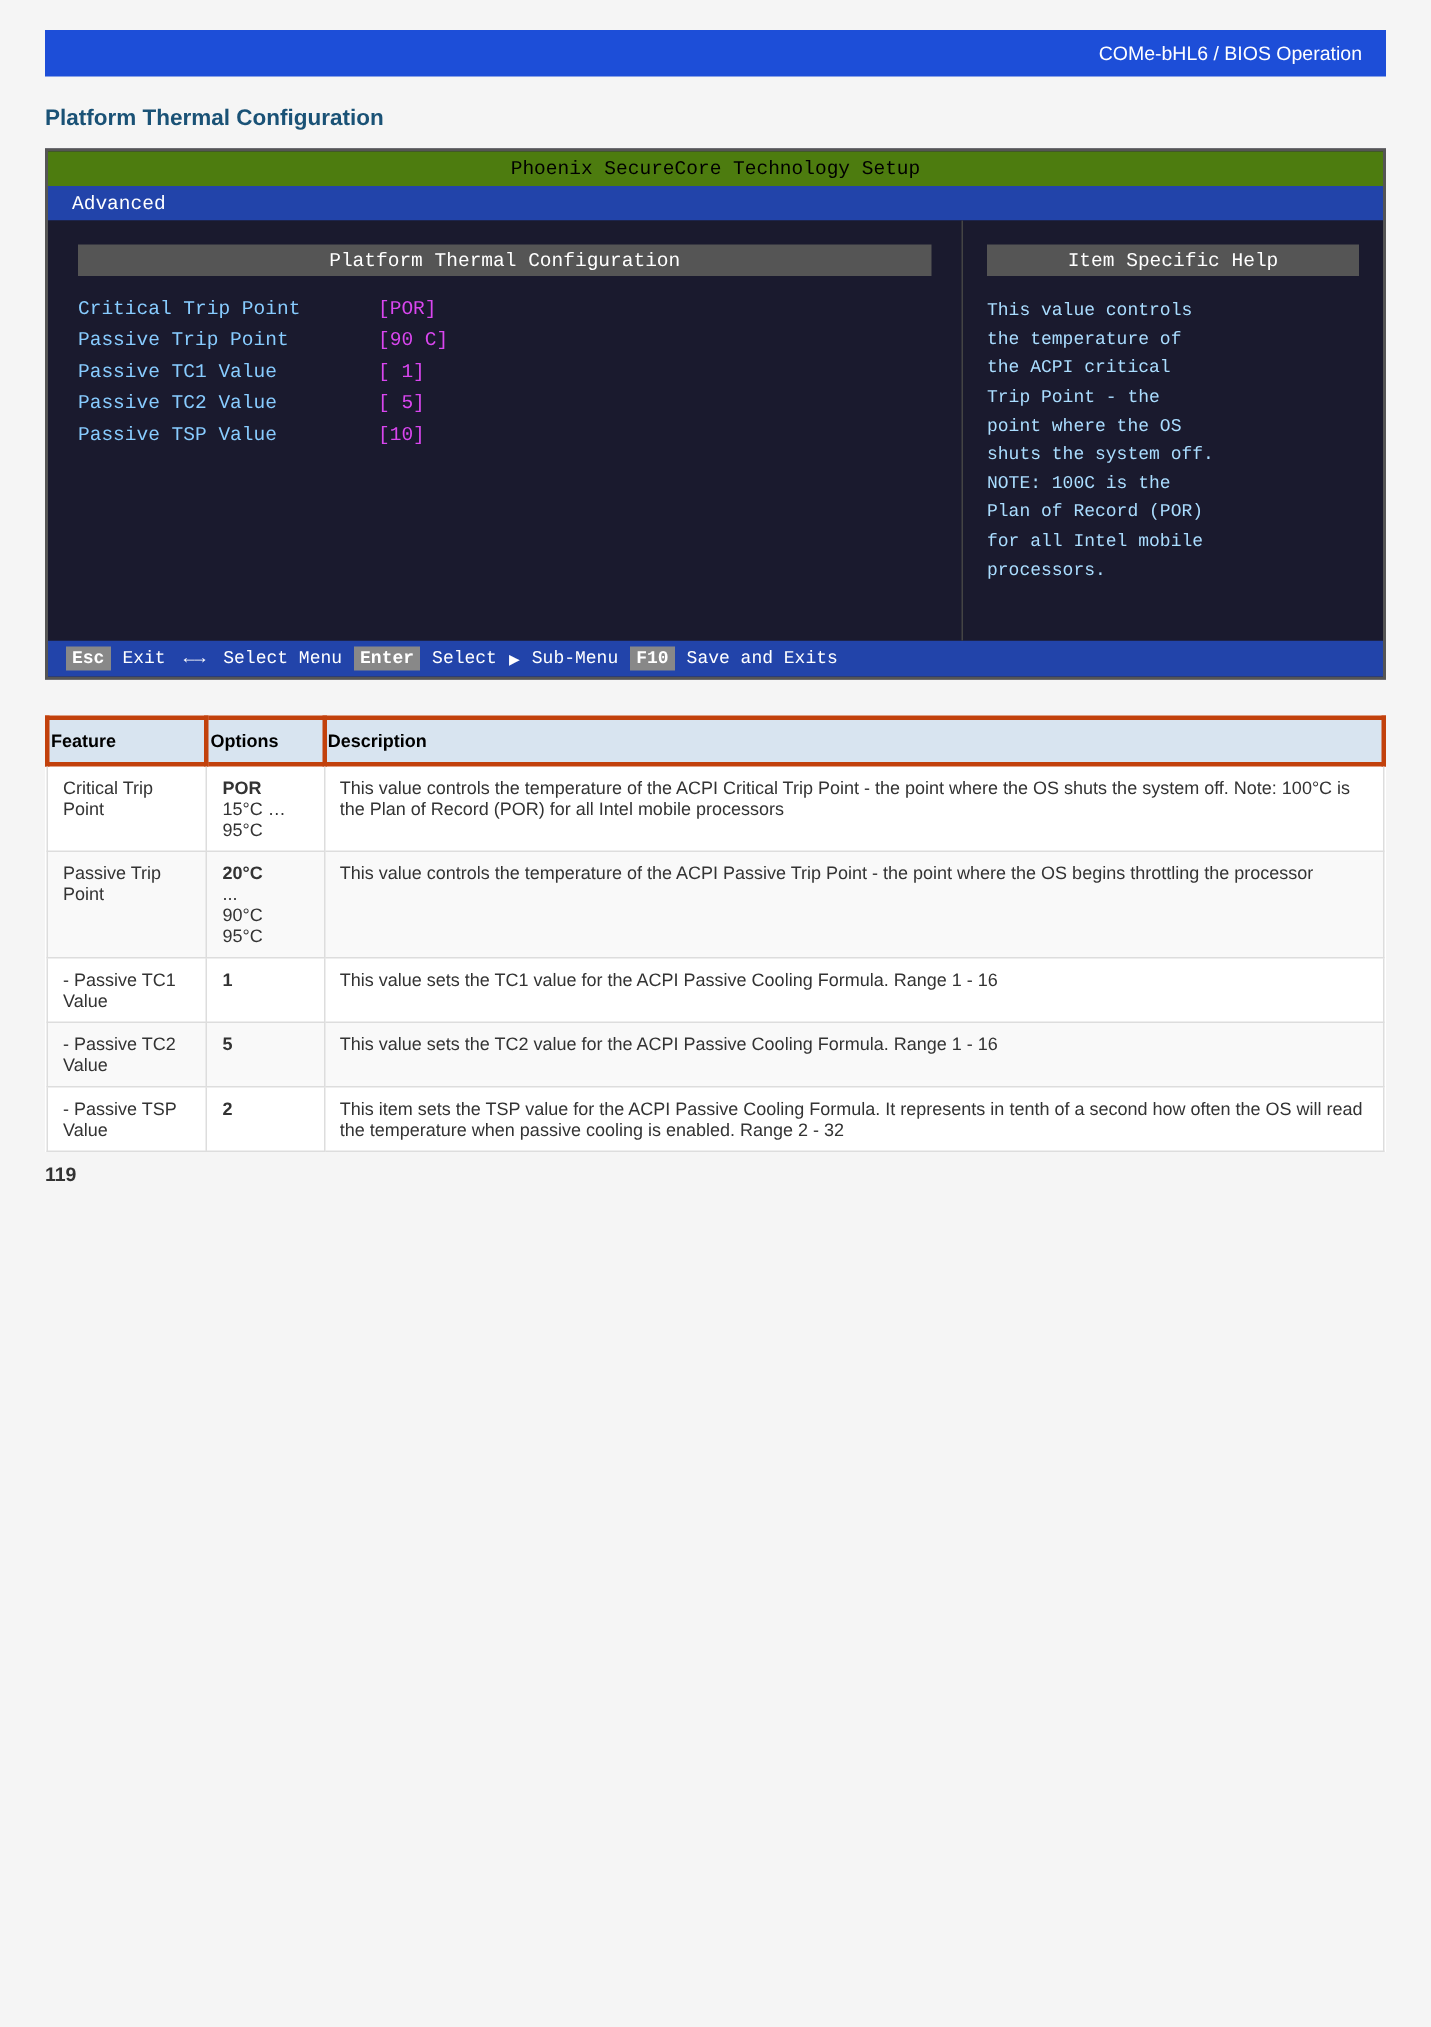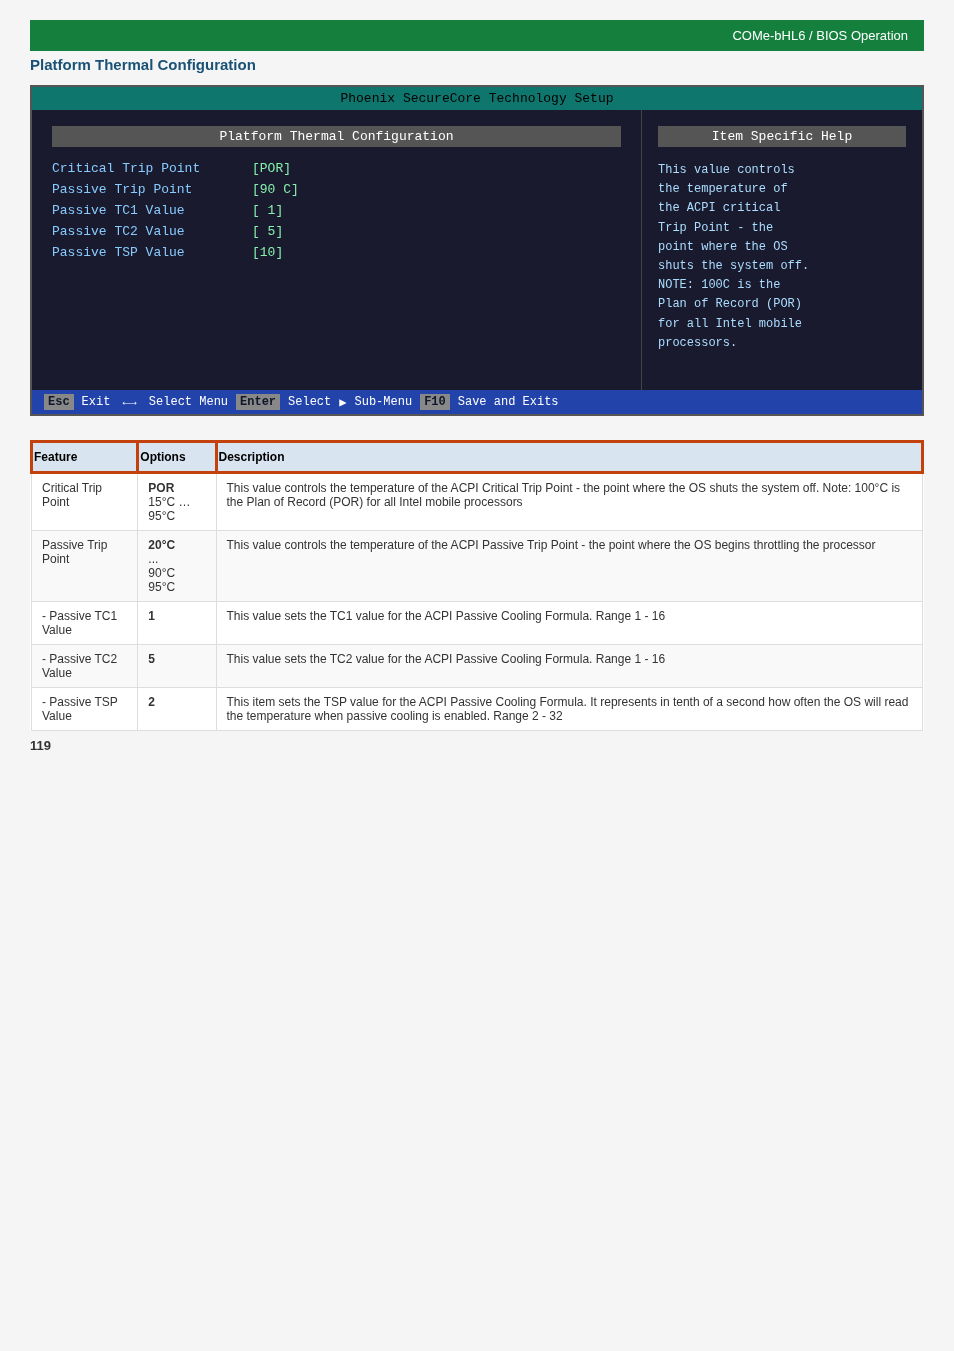--- a/index.html
+++ b/index.html
@@ -4,47 +4,47 @@
   <style>
     * { box-sizing: border-box; margin: 0; padding: 0; }
     body {
       font-family: Arial, sans-serif;
       background: #f5f5f5;
       padding: 20px 30px;
       color: #333;
     }
 
     .top-bar {
-      background: #15803d;
+      background: #1d4ed8;
       color: white;
       text-align: right;
       padding: 8px 16px;
       font-size: 13px;
-      margin-bottom: 5px;
+      margin-bottom: 19px;
     }
 
     .page-title {
       color: #1a5276;
       font-weight: bold;
       font-size: 15px;
       margin-bottom: 12px;
     }
 
     
     .bios-screen {
       background: #1a1a2e;
       border: 2px solid #555;
       font-family: 'Courier New', monospace;
       font-size: 13px;
       margin-bottom: 24px;
       color: #ccc;
     }
 
     .bios-title-bar {
-      background: #0f766e;
+      background: #4d7c0f;
       color: #000;
       text-align: center;
       padding: 4px 8px;
       font-family: 'Courier New', monospace;
       font-size: 13px;
     }
 
     .bios-menu-bar {
       background: #2244aa;
       color: #fff;
@@ -90,21 +90,21 @@
       font-size: 13px;
       color: #88ccff;
     }
 
     .bios-item .item-label {
       width: 200px;
       color: #88ccff;
     }
 
     .bios-item .item-value {
-      color: #86efac;
+      color: #d946ef;
     }
 
     .bios-help-text {
       font-family: 'Courier New', monospace;
       font-size: 12px;
       color: #aaddff;
       line-height: 1.6;
     }
 
     .bios-status-bar {
@@ -113,21 +113,21 @@
       padding: 4px 12px;
       font-family: 'Courier New', monospace;
       font-size: 12px;
       display: flex;
       gap: 8px;
       align-items: center;
     }
 
     .bios-status-bar .key-label {
       background: #888;
-      color: #0f172a;
+      color: #ffffff;
       padding: 1px 4px;
       font-weight: bold;
     }
 
     .bios-status-bar .sep {
       color: #fff;
       margin: 0 4px;
     }
 
     
@@ -184,20 +184,23 @@
 <div class="top-bar">
   <span>COMe-bHL6 / BIOS Operation</span>
 </div>
 
 <div class="page-title">Platform Thermal Configuration</div>
 
 <div class="bios-screen">
 
   <div class="bios-title-bar">Phoenix SecureCore Technology Setup</div>
 
+  <div class="bios-menu-bar">
+    <span>Advanced</span>
+  </div>
 
   <div class="bios-content">
 
     <div class="bios-main">
       <div class="bios-section-header">Platform Thermal Configuration</div>
 
       <div>
         <div class="bios-item">
           <span class="item-label">Critical Trip Point</span>
           <span class="item-value">[POR]</span>

